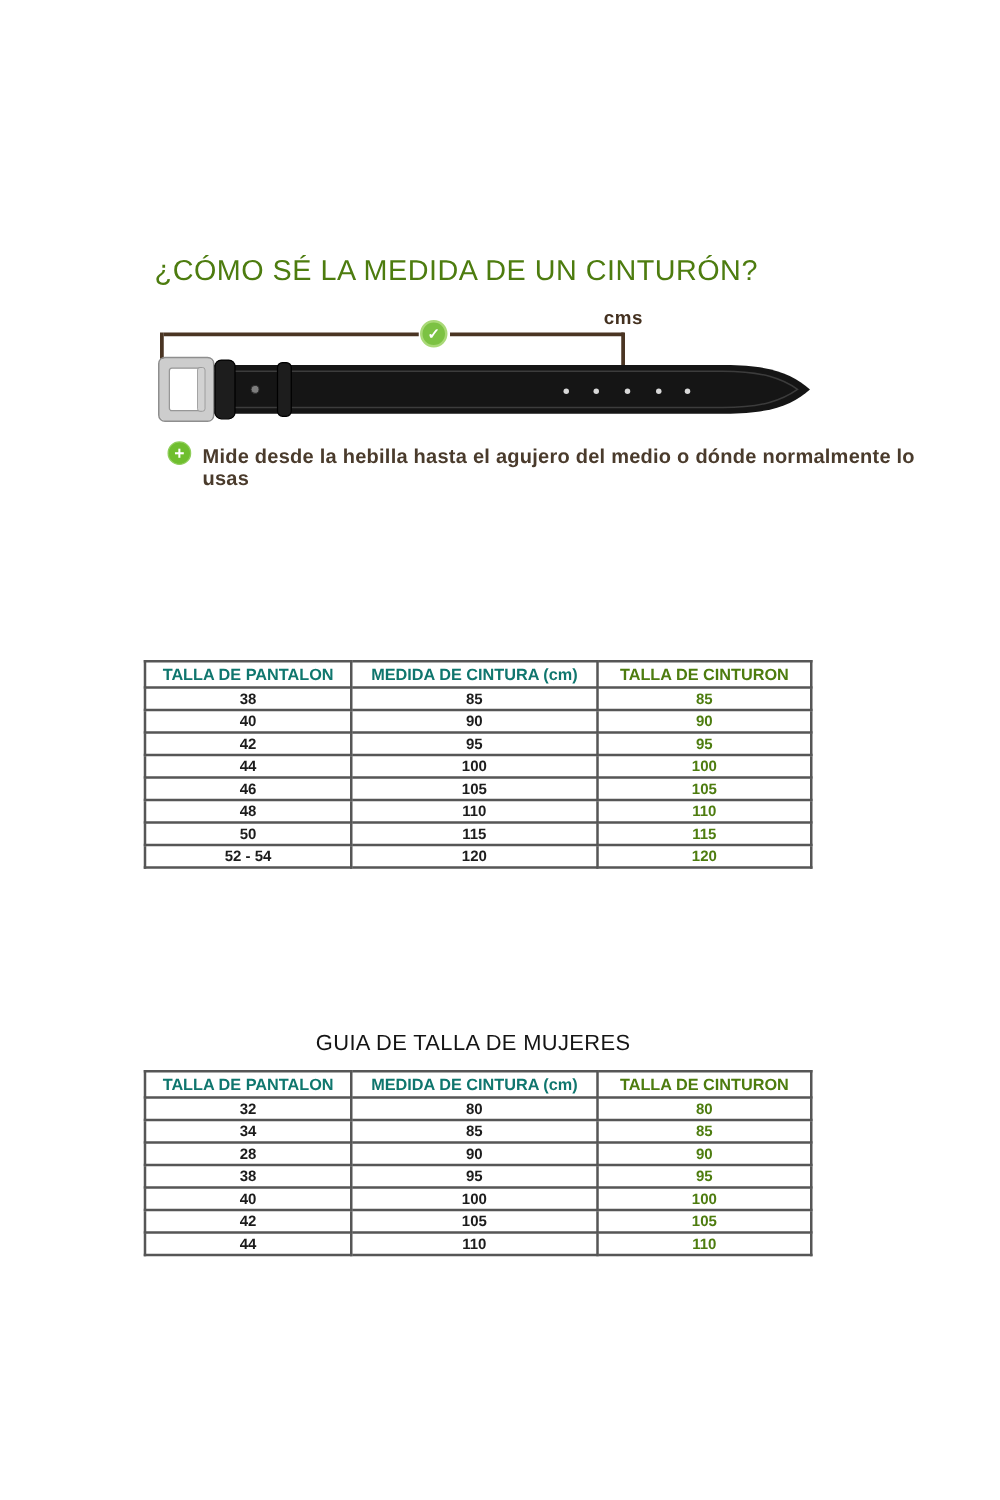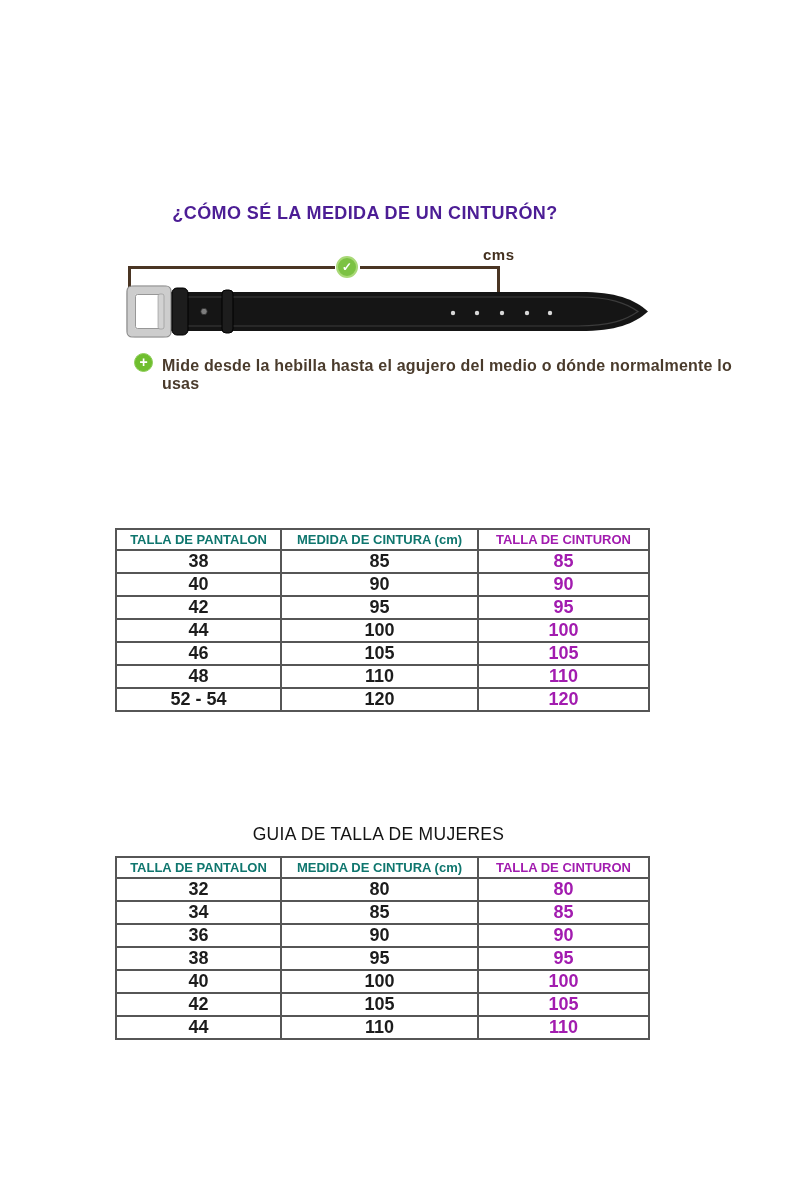--- a/index.html
+++ b/index.html
@@ -4,22 +4,22 @@
 <style>
   html,body { margin:0; padding:0; background:#ffffff; }
   .canvas {
     position:relative; width:800px; height:1200px; background:#ffffff;
     font-family:"Liberation Sans", sans-serif; overflow:hidden;
   }
 
   
   .hero-title {
     position:absolute; top:203px; left:115px; width:500px;
-    text-align:center; font-size:18px; font-weight:700;
-    color:#4c1d95; letter-spacing:0.4px; white-space:nowrap;
+    text-align:center; font-size:23px; font-weight:400;
+    color:#4d7c0f; letter-spacing:0.4px; white-space:nowrap;
   }
   .mline { position:absolute; background:#4a3523; }
   .mline.h-left  { left:131px; top:266px; width:204px; height:3px; }
   .mline.h-right { left:360px; top:266px; width:139px; height:3px; }
   .mline.v-left  { left:128px; top:266px; width:3px;  height:21px; }
   .mline.v-right { left:497px; top:266px; width:3px;  height:34px; }
   .check-badge {
     position:absolute; left:336px; top:256px; width:22px; height:22px;
     background:#7cc243; border:2px solid #a9d977; border-radius:50%;
     box-sizing:border-box; display:flex; align-items:center; justify-content:center;
@@ -53,25 +53,25 @@
     border-collapse:collapse; table-layout:fixed;
     border:2px solid #3c3c3c;
   }
   .size-table.men   { top:528px; }
   .size-table.women { top:856px; }
   .size-table th, .size-table td {
     border:2px solid #565656; text-align:center; vertical-align:middle;
     padding:0; overflow:hidden; white-space:nowrap;
   }
   .size-table th { height:19px; font-size:13px; font-weight:700; color:#0f766e; }
-  .size-table td { height:16px; font-size:18px; font-weight:700; color:#1c1c1c; }
+  .size-table td { height:16px; font-size:12px; font-weight:700; color:#1c1c1c; }
   .size-table .col-0 { width:163px; }
   .size-table .col-1 { width:195px; }
   .size-table .col-2 { width:169px; }
-  .size-table th.col-2, .size-table td.col-2 { color:#a21caf; }
+  .size-table th.col-2, .size-table td.col-2 { color:#4d7c0f; }
 </style>
 </head>
 <body>
 
 <div class="canvas">
 
   <div class="hero-title">¿CÓMO SÉ LA MEDIDA DE UN CINTURÓN?</div>
 
   <div class="mline v-left"></div>
   <div class="mline h-left"></div>
@@ -143,20 +143,25 @@
           <td class="col-0">46</td>
           <td class="col-1">105</td>
           <td class="col-2">105</td>
         </tr>
         <tr>
           <td class="col-0">48</td>
           <td class="col-1">110</td>
           <td class="col-2">110</td>
         </tr>
         <tr>
+          <td class="col-0">50</td>
+          <td class="col-1">115</td>
+          <td class="col-2">115</td>
+        </tr>
+        <tr>
           <td class="col-0">52 - 54</td>
           <td class="col-1">120</td>
           <td class="col-2">120</td>
         </tr>
       </tbody>
   </table>
 
   <div class="section-title women">GUIA DE TALLA DE MUJERES</div>
   <table class="size-table women">
     <thead>
@@ -171,21 +176,21 @@
           <td class="col-0">32</td>
           <td class="col-1">80</td>
           <td class="col-2">80</td>
         </tr>
         <tr>
           <td class="col-0">34</td>
           <td class="col-1">85</td>
           <td class="col-2">85</td>
         </tr>
         <tr>
-          <td class="col-0">36</td>
+          <td class="col-0">28</td>
           <td class="col-1">90</td>
           <td class="col-2">90</td>
         </tr>
         <tr>
           <td class="col-0">38</td>
           <td class="col-1">95</td>
           <td class="col-2">95</td>
         </tr>
         <tr>
           <td class="col-0">40</td>

